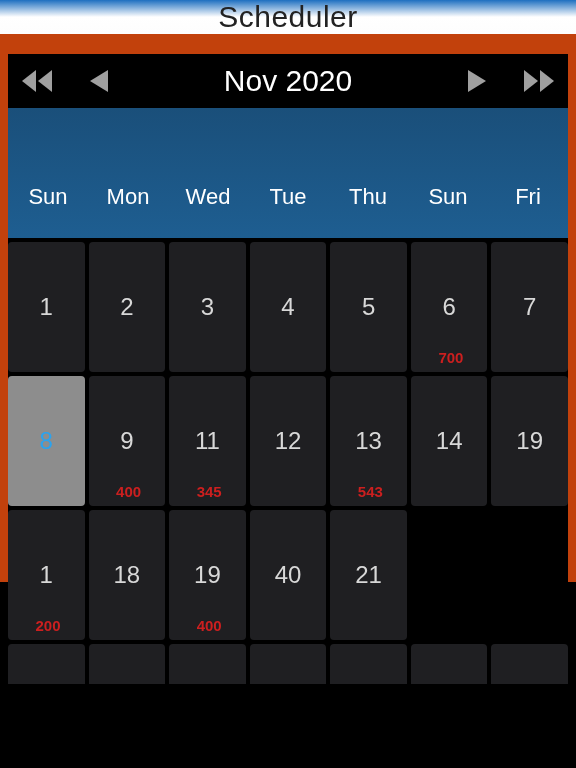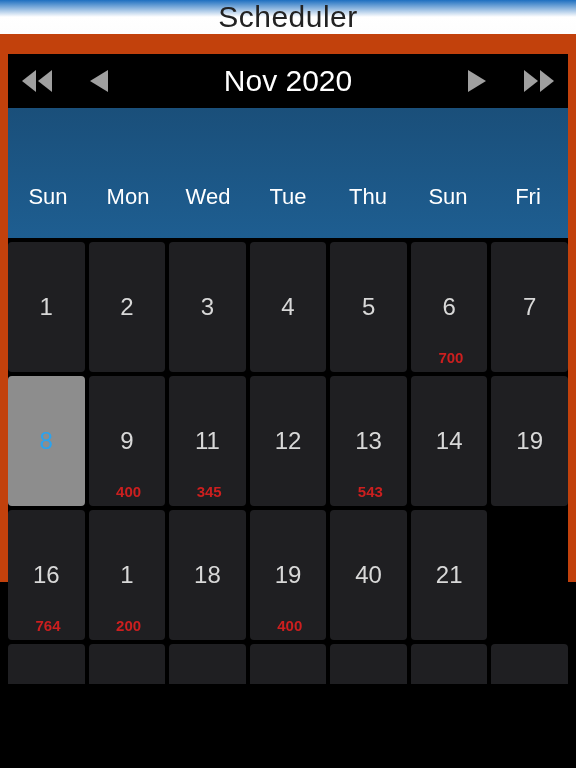--- a/index.html
+++ b/index.html
@@ -128,24 +128,20 @@
           <div class="daynum">13</div>
           <div class="badge">543</div>
         </div>
         <div class="cell">
           <div class="daynum">14</div>
         </div>
         <div class="cell">
           <div class="daynum">19</div>
         </div>
         <div class="cell">
-          <div class="daynum">16</div>
-          <div class="badge">764</div>
-        </div>
-        <div class="cell">
           <div class="daynum">1</div>
           <div class="badge">200</div>
         </div>
         <div class="cell">
           <div class="daynum">18</div>
         </div>
         <div class="cell">
           <div class="daynum">19</div>
           <div class="badge">400</div>
         </div>

